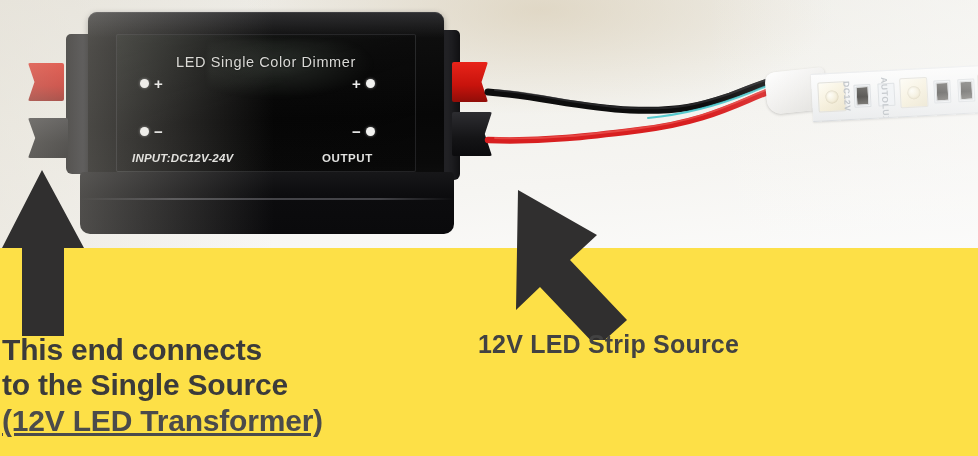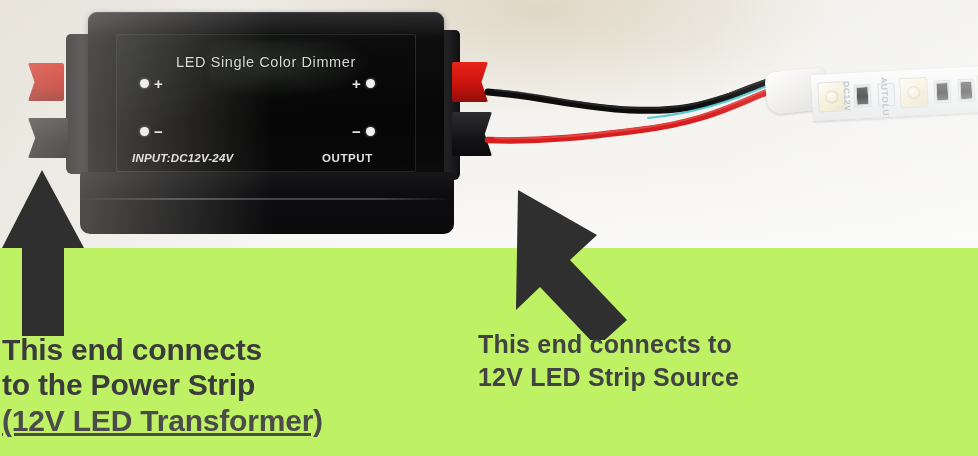--- a/index.html
+++ b/index.html
@@ -1,19 +1,19 @@
 <!DOCTYPE html>
 <html><head>
 <meta charset="utf-8">
 <style>
   * { margin:0; padding:0; box-sizing:border-box; }
   html,body { width:978px; height:456px; background:#ffffff; }
   body { font-family:"Liberation Sans", sans-serif; position:relative; overflow:hidden; }
 
-  #stage { position:absolute; left:0; top:0; width:978px; height:456px; background:#bef264; }
+  #stage { position:absolute; left:0; top:0; width:978px; height:456px; background:#fde047; }
 
   
   .photo {
     position:absolute; left:0; top:0; width:978px; height:248px;
     background:
       radial-gradient(ellipse 420px 150px at 540px 10px, rgba(212,198,170,.55) 0%, rgba(232,226,212,0) 70%),
       linear-gradient(175deg, #eceae4 0%, #f2f1ec 38%, #f6f5f2 70%, #fbfbfa 100%);
     overflow:hidden;
   }
   .photo::after{
@@ -236,22 +236,21 @@
 
   <svg class="arrows" viewBox="0 0 978 340">
 
     <path fill="#302f2f" d="M42,170 L84,248 L64,248 L64,336 L22,336 L22,248 L2,248 Z"></path>
 
     <path fill="#302f2f" d="M518,190 L597,235 L570,260 L627,320 L597,347 L540,287 L516,310 Z"></path>
   </svg>
 
   <div class="note note-left">
     <div>This end connects</div>
-    <div>to the Power Strip</div>
+    <div>to the Single Source</div>
     <div class="ln3">(12V LED Transformer)</div>
   </div>
 
   <div class="note note-right">
-    <div>This end connects to</div>
     <div>12V LED Strip Source</div>
   </div>
 
 </div>
 
 </body></html>

